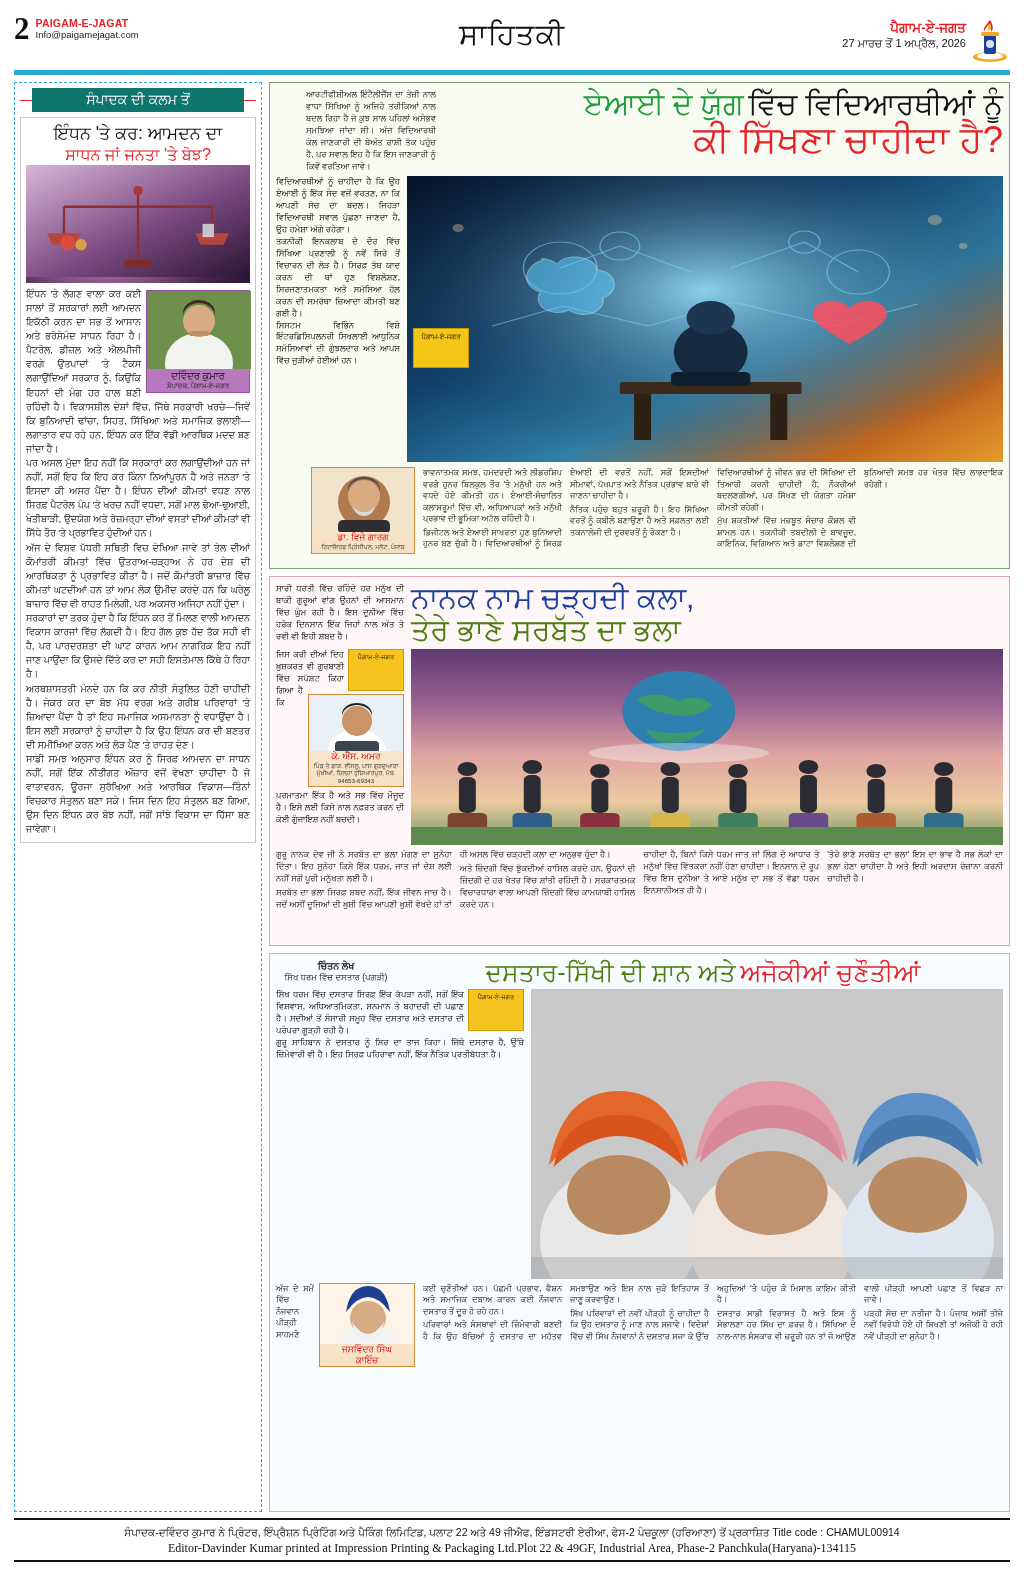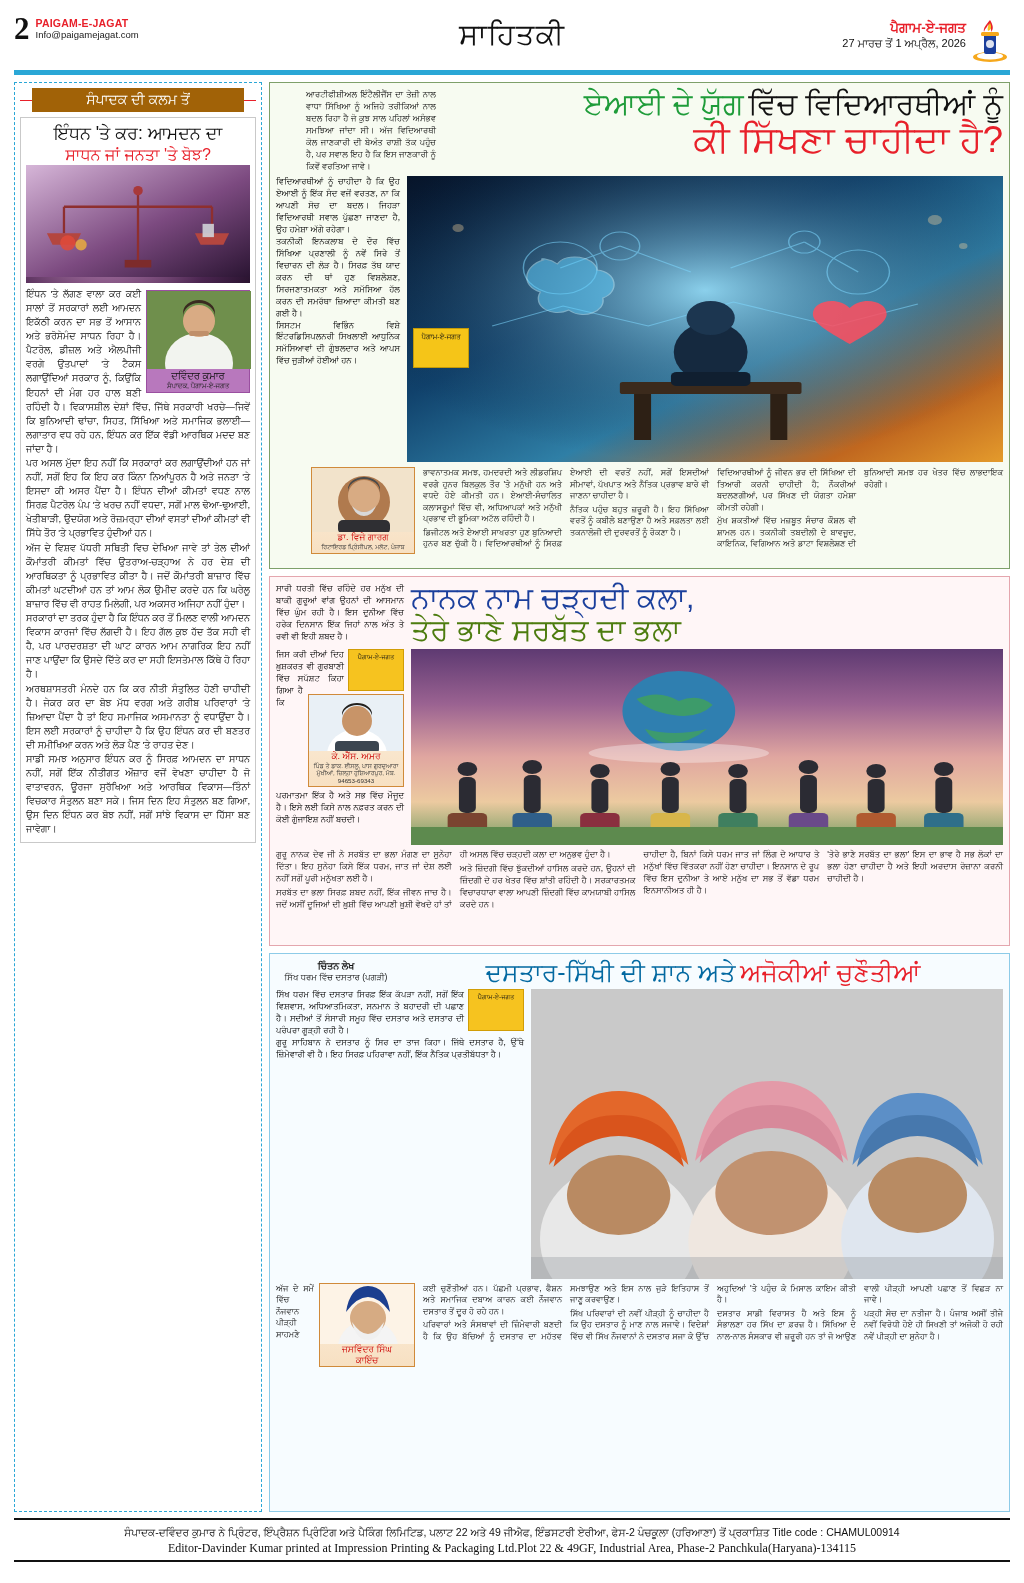--- a/index.html
+++ b/index.html
@@ -29,21 +29,21 @@
 
   .rule-blue { height: 5px; background: #2aa7d6; margin: 2px 0 0 0; }
 
   
   .body-grid { display: flex; gap: 7px; margin-top: 7px; height: 1430px; }
   .col-left { width: 248px; flex: none; }
   .col-right { flex: 1; display: flex; flex-direction: column; gap: 7px; }
 
   
   .edit-box { border: 1px dashed #2aa7d6; padding: 5px; height: 100%; }
-  .edit-tag { background: #a16207; color: #fff; font-size: 14px; text-align: center; padding: 3px 0 4px; margin: 0 12px 5px; position: relative; }
+  .edit-tag { background: #0f766e; color: #fff; font-size: 14px; text-align: center; padding: 3px 0 4px; margin: 0 12px 5px; position: relative; }
   .edit-tag::before, .edit-tag::after { content: ""; position: absolute; top: 50%; width: 12px; height: 1px; background: #e8202a; }
   .edit-tag::before { left: -12px; } .edit-tag::after { right: -12px; }
   .edit-inner { border: 1px solid #c9c9c9; padding: 5px; }
   .edit-head1 { font-size: 17.5px; color: #111; text-align: center; line-height: 1.25; }
   .edit-head2 { font-size: 16px; color: #e8202a; text-align: center; line-height: 1.25; }
   .edit-photo { width: 100%; height: 118px; background:
       radial-gradient(circle at 35% 45%, #caa9c8 0%, #8e5d8c 38%, #4b2550 72%, #2a1430 100%);
       position: relative; overflow: hidden; }
   .scale-img { position: absolute; inset: 0; }
   .edit-body { font-size: 9.6px; line-height: 1.47; color: #111; text-align: justify; margin-top: 4px; letter-spacing: -.1px; }
@@ -57,21 +57,21 @@
   .panel.a1 { border-color: #7ea06a; background: #f7fbf1; height: 487px; }
   .panel.a2 { border-color: #e4a6ae; background: #fff6f7; height: 370px; }
   .panel.a3 { border-color: #8dcbe8; background: #f7fcff; flex: 1; }
 
   .hl-wrap { text-align: right; line-height: 1.0; }
   .hl1a { font-size: 30px; color: #1f9c3a; }
   .hl1b { font-size: 30px; color: #111; }
   .hl1c { font-size: 37px; color: #e8202a; display: block; margin-top: 2px; }
   .hl2a { font-size: 30px; color: #1b3f9c; }
   .hl2b { font-size: 30px; color: #4d7c0f; display: block; margin-top: 2px; }
-  .hl3a { font-size: 25px; color: #0369a1; }
+  .hl3a { font-size: 25px; color: #4d7c0f; }
   .hl3b { font-size: 25px; color: #e8202a; }
 
   .subtag { font-size: 8.5px; color: #111; text-align: center; line-height: 1.3; }
   .subtag b { display: block; font-size: 9.5px; }
   .cols4 { column-count: 4; column-gap: 8px; font-size: 8.4px; line-height: 1.42; text-align: justify; color: #111; }
   .cols5 { column-count: 5; column-gap: 8px; font-size: 8.2px; line-height: 1.4; text-align: justify; color: #111; }
   .cols3 p, .cols4 p, .cols5 p { margin-bottom: 2px; }
 
   
   .a1-top { display: flex; gap: 7px; margin-left: 30px; }

